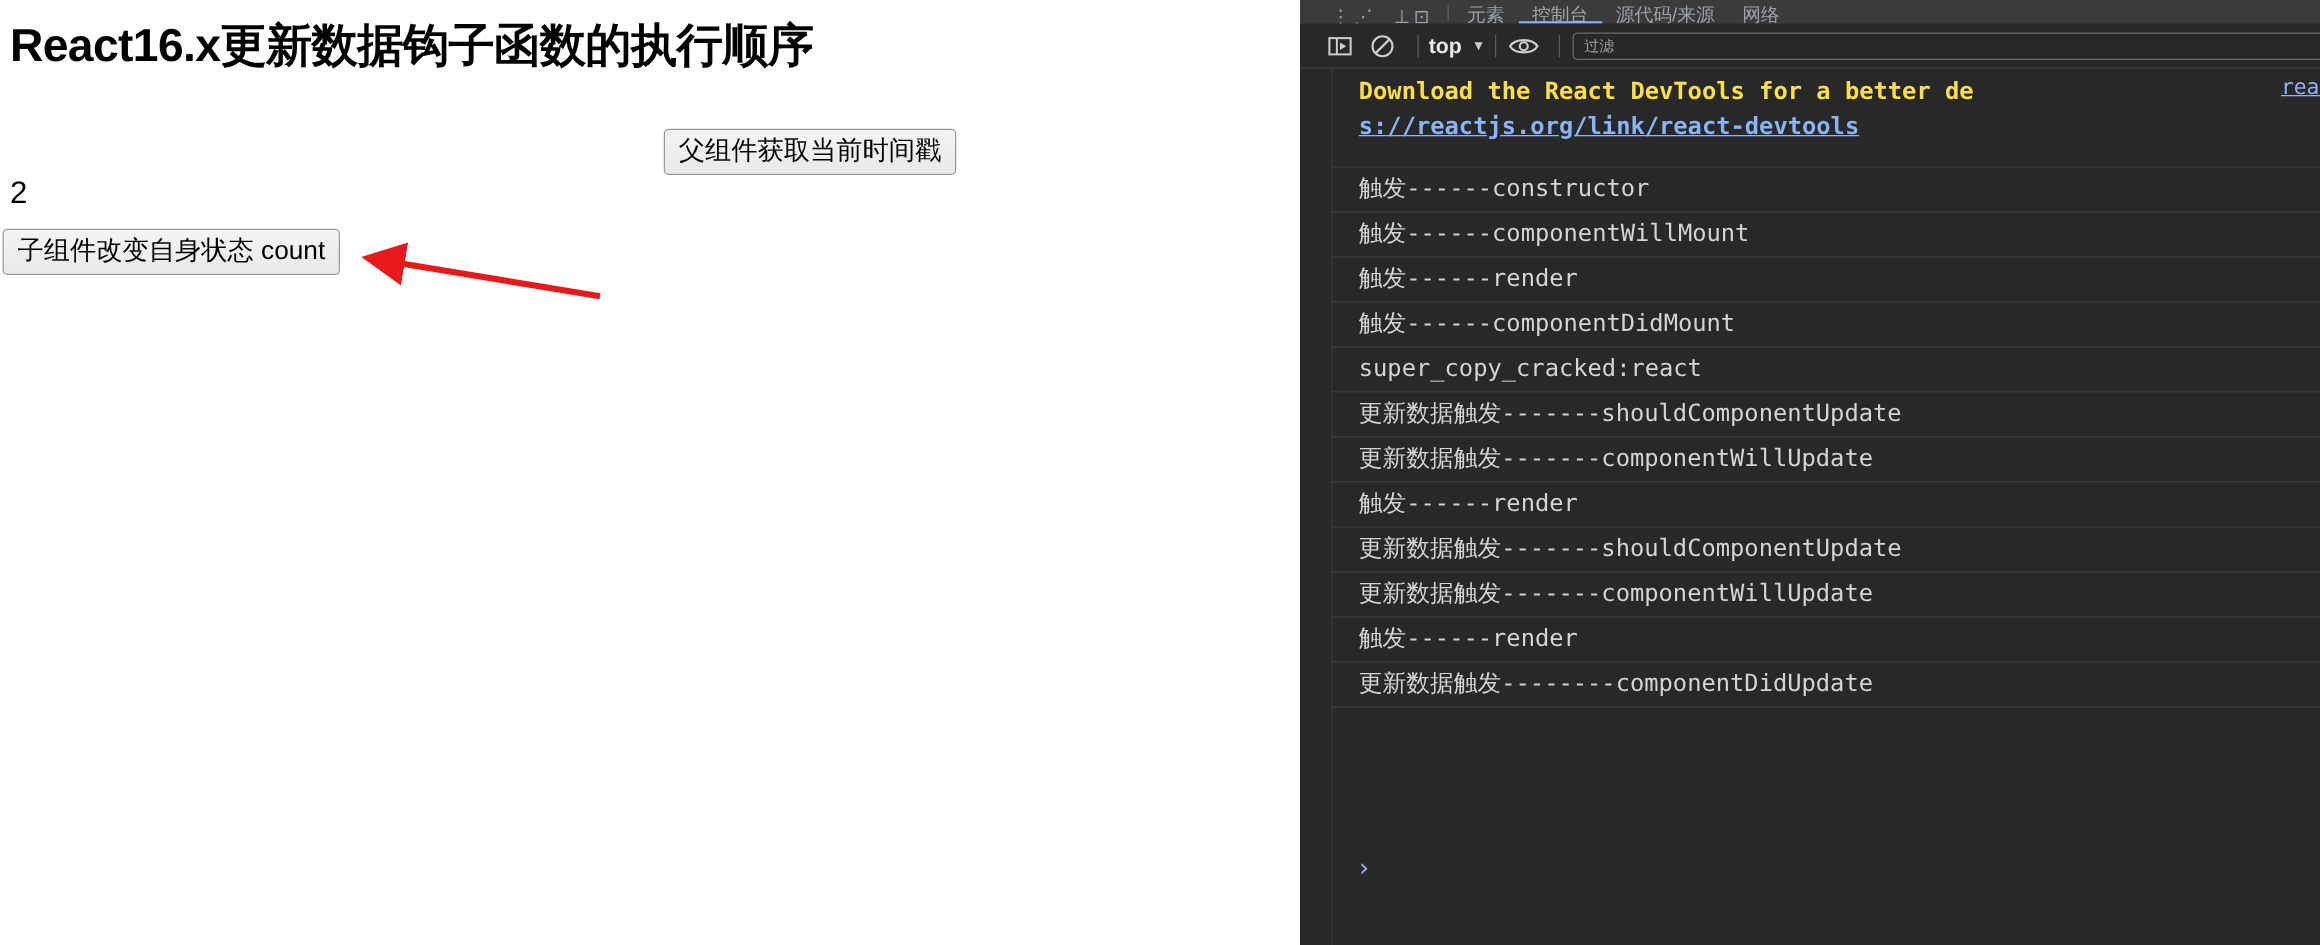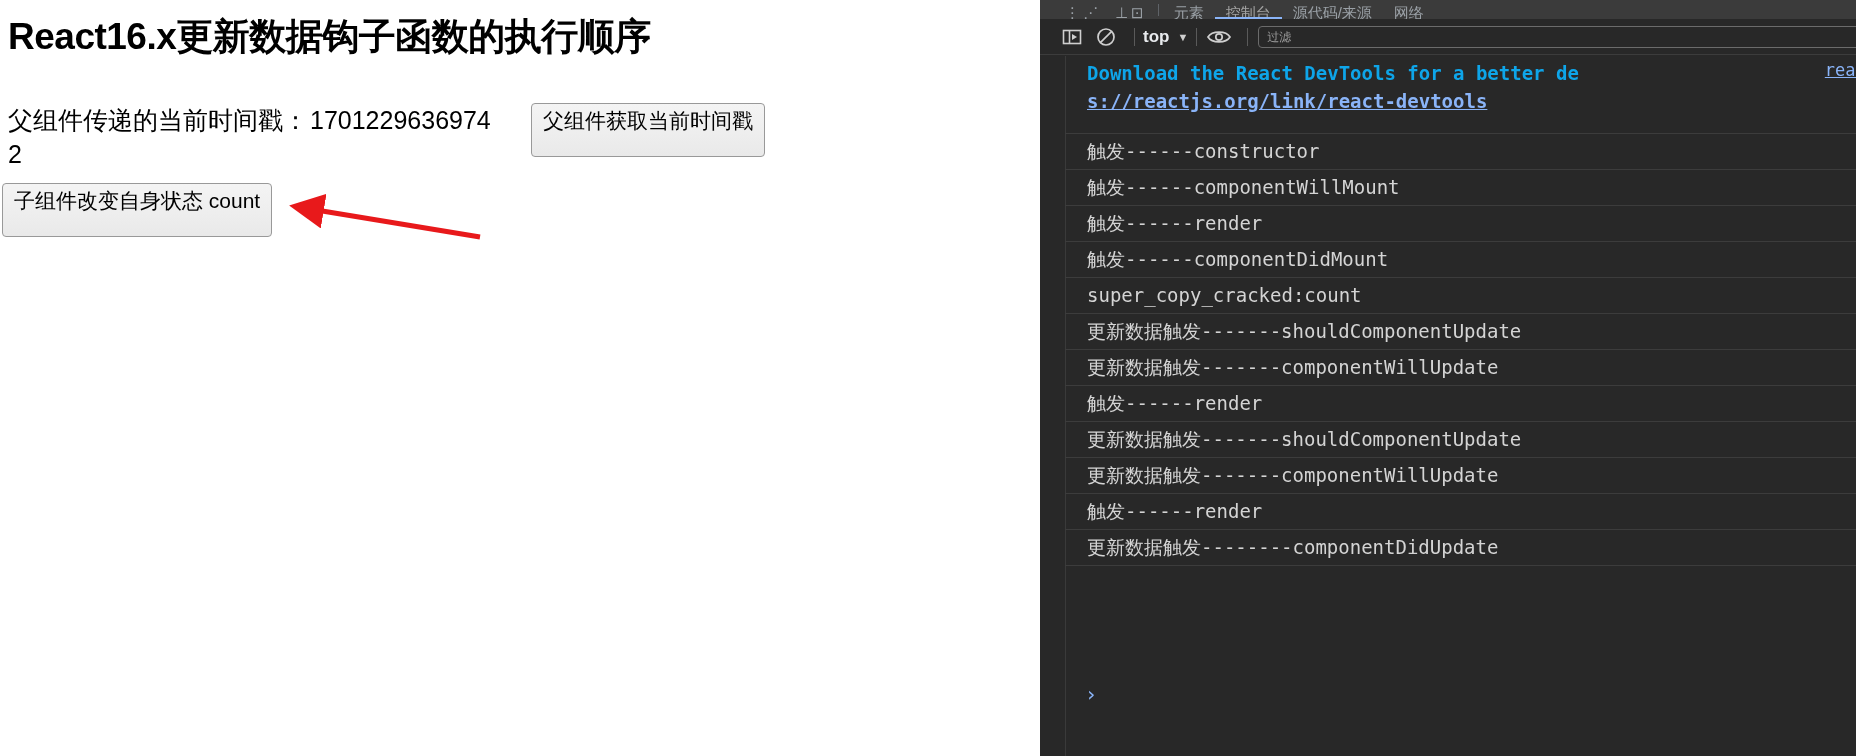--- a/index.html
+++ b/index.html
@@ -51,21 +51,21 @@
   #timestamp-line .ts-label { }
   #timestamp-line .ts-value { margin-left: 2px; }
 
   .html-button {
     font-family: "Liberation Sans", sans-serif;
     font-size: 21px;
     color: #000;
     background: linear-gradient(#f4f4f4, #e9e9e9);
     border: 1px solid #999;
     border-radius: 4px;
-    padding: 5px 11px 23px 11px;
+    padding: 5px 11px 6px 11px;
     line-height: 1.15;
     cursor: default;
   }
 
   #parent-get-ts-button {
     position: absolute;
     left: 531px;
     top: 103px;
   }
 
@@ -265,21 +265,21 @@
     right: -20px;
     top: 4px;
     color: #8ab4f8;
     text-decoration: underline;
     font-size: 17px;
     font-weight: normal;
     line-height: 1.2;
   }
   .log-row .banner-text {
     display: block;
-    color: #0ea5e9;
+    color: #fde047;
   }
   .log-row .banner-link {
     display: block;
     color: #8ab4f8;
     text-decoration: underline;
   }
 
   #console-prompt {
     position: absolute;
     left: 25px;
@@ -297,24 +297,20 @@
     font-family: "DejaVu Sans Mono", monospace;
   }
 </style>
 </head>
 <body>
 
 <div id="page-area">
 
   <h1 id="page-title">React16.x更新数据钩子函数的执行顺序</h1>
 
-  <div id="timestamp-line">
-    <span class="ts-label">父组件传递的当前时间戳：</span>
-    <span class="ts-value">1701229636974</span>
-  </div>
 
   <button id="parent-get-ts-button" class="html-button">父组件获取当前时间戳</button>
 
   <div id="count-value">2</div>
 
   <button id="child-count-button" class="html-button">子组件改变自身状态 count</button>
 
   <svg id="annotation-arrow" viewBox="0 0 220 60">
     <defs>
       <marker id="arrowhead" markerWidth="7" markerHeight="7" refX="5.2" refY="3.5" orient="auto">
@@ -382,21 +378,21 @@
     <div id="console-rows">
         <div class="log-row banner">
           <span class="src-link">react</span>
           <span class="banner-text">Download the React DevTools for a better de</span>
           <span class="banner-link">s://reactjs.org/link/react-devtools</span>
         </div>
         <div class="log-row">触发------constructor</div>
         <div class="log-row">触发------componentWillMount</div>
         <div class="log-row">触发------render</div>
         <div class="log-row">触发------componentDidMount</div>
-        <div class="log-row">super_copy_cracked:count</div>
+        <div class="log-row">super_copy_cracked:react</div>
         <div class="log-row">更新数据触发-------shouldComponentUpdate</div>
         <div class="log-row">更新数据触发-------componentWillUpdate</div>
         <div class="log-row">触发------render</div>
         <div class="log-row">更新数据触发-------shouldComponentUpdate</div>
         <div class="log-row">更新数据触发-------componentWillUpdate</div>
         <div class="log-row">触发------render</div>
         <div class="log-row">更新数据触发--------componentDidUpdate</div>
       </div>
 
     <div id="console-prompt">

